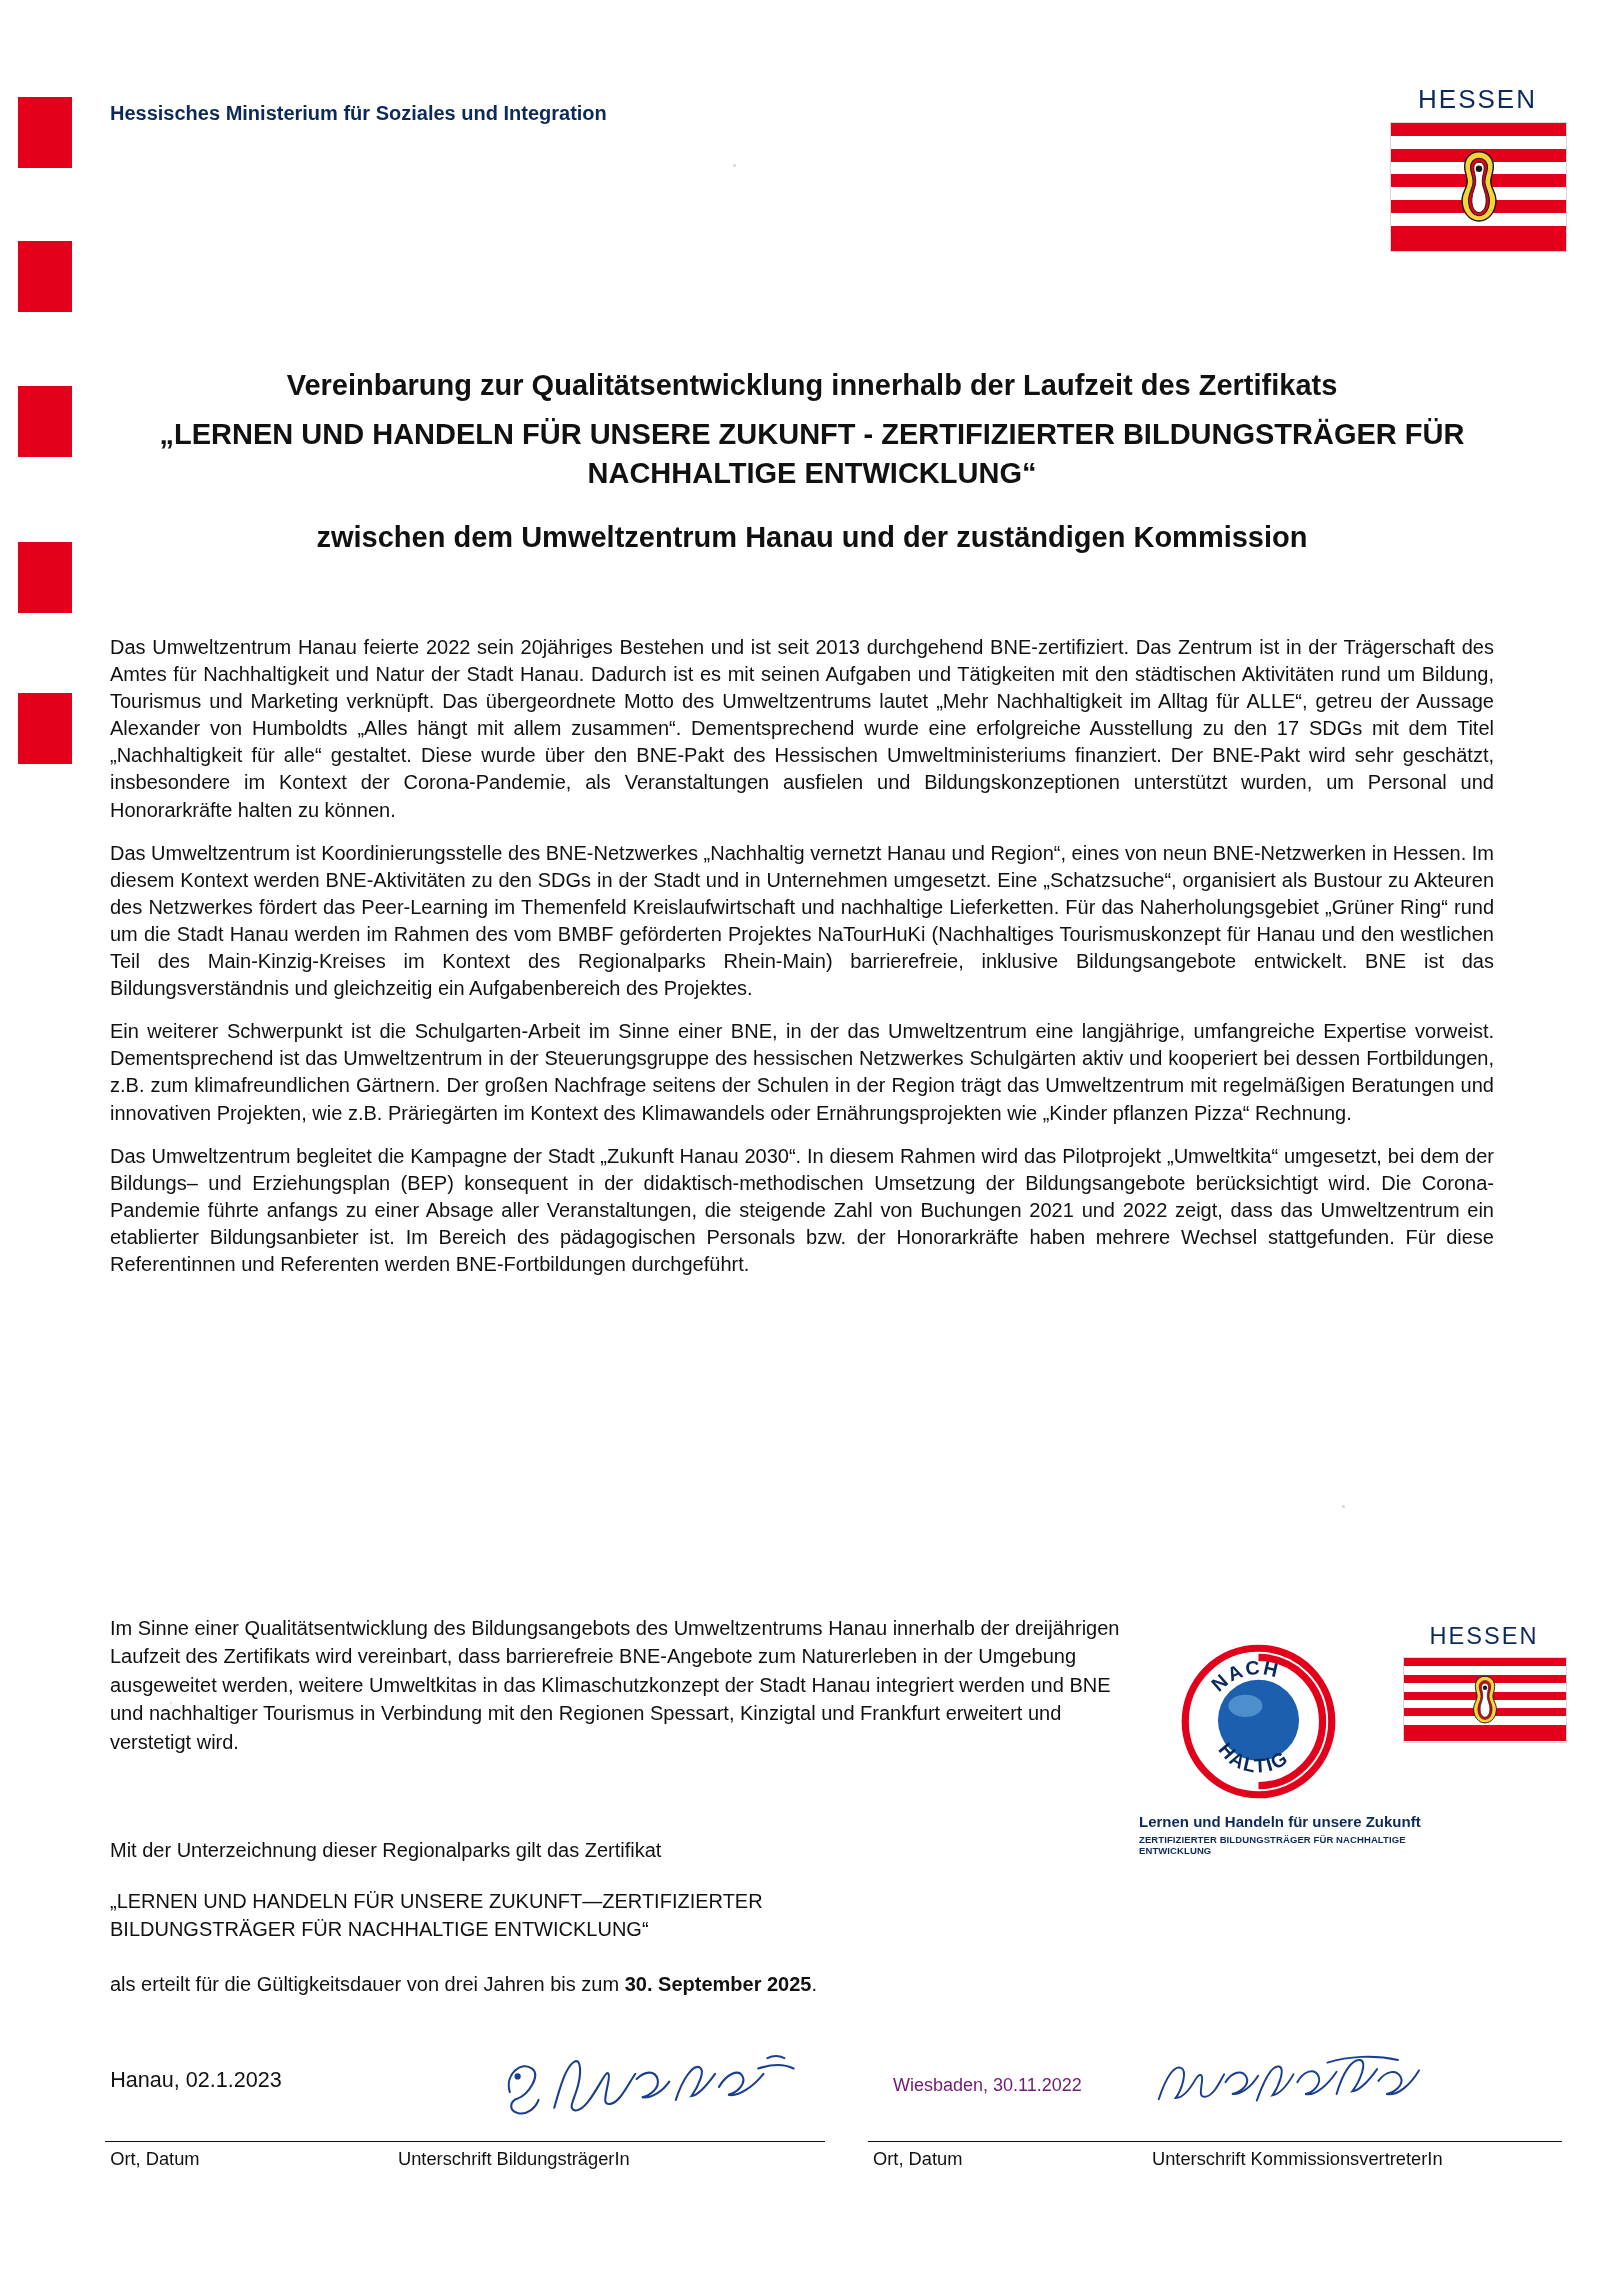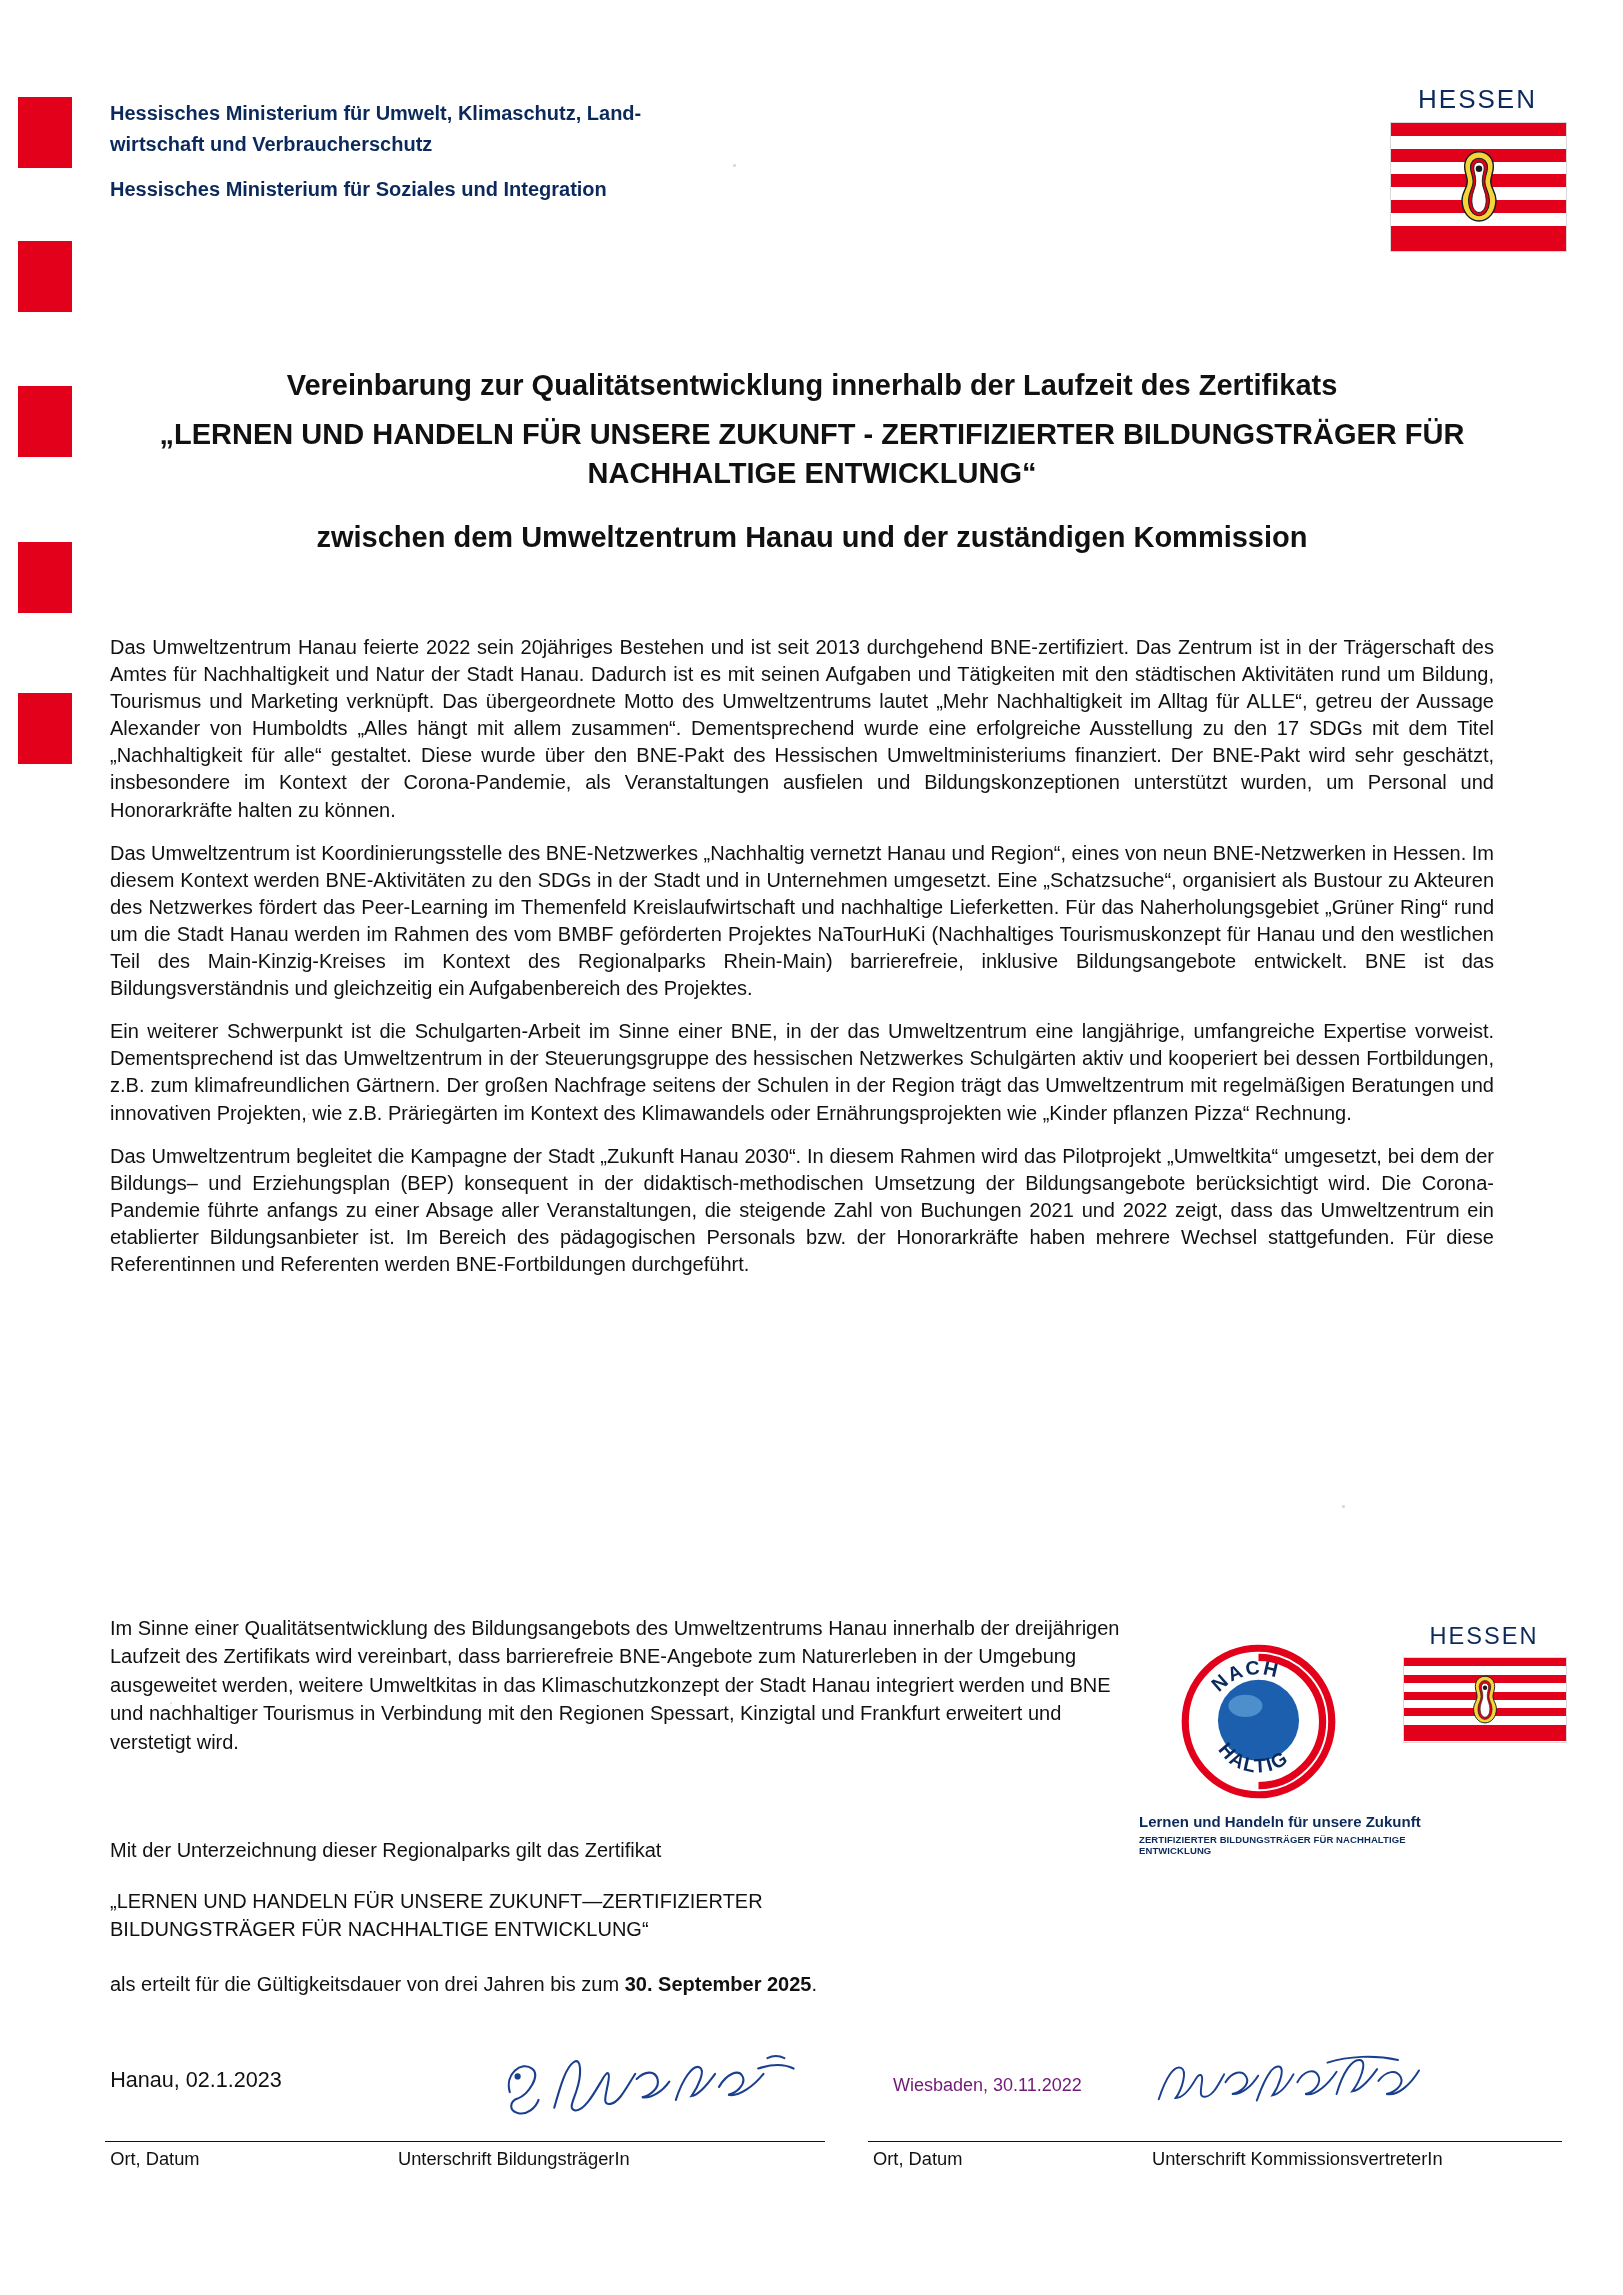--- a/index.html
+++ b/index.html
@@ -302,22 +302,20 @@
 
 <div class="page">
 
   <div class="red-mark rm1"></div>
   <div class="red-mark rm2"></div>
   <div class="red-mark rm3"></div>
   <div class="red-mark rm4"></div>
   <div class="red-mark rm5"></div>
 
   <div class="ministries">
-    <div class="block" style="white-space: pre-line;">Hessisches Ministerium für Umwelt, Klimaschutz, Land-
-wirtschaft und Verbraucherschutz</div>
     <div class="block">Hessisches Ministerium für Soziales und Integration</div>
   </div>
 
   <div class="hessen-logo">
     <div class="hessen-word">HESSEN</div>
     <div class="hessen-flag">
       <div class="stripe s0"></div>
       <div class="stripe s1"></div>
       <div class="stripe s2"></div>
       <div class="stripe s3"></div>

